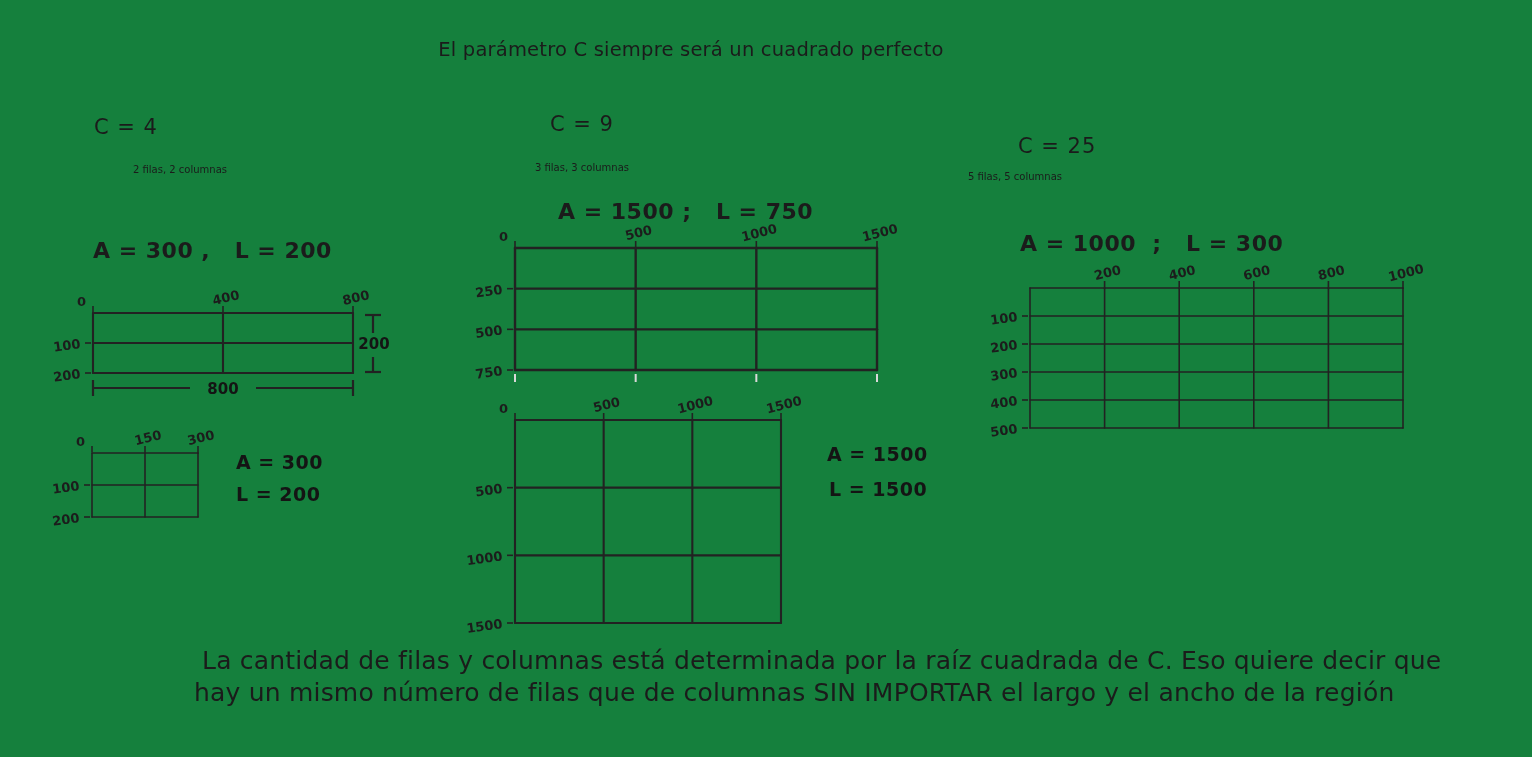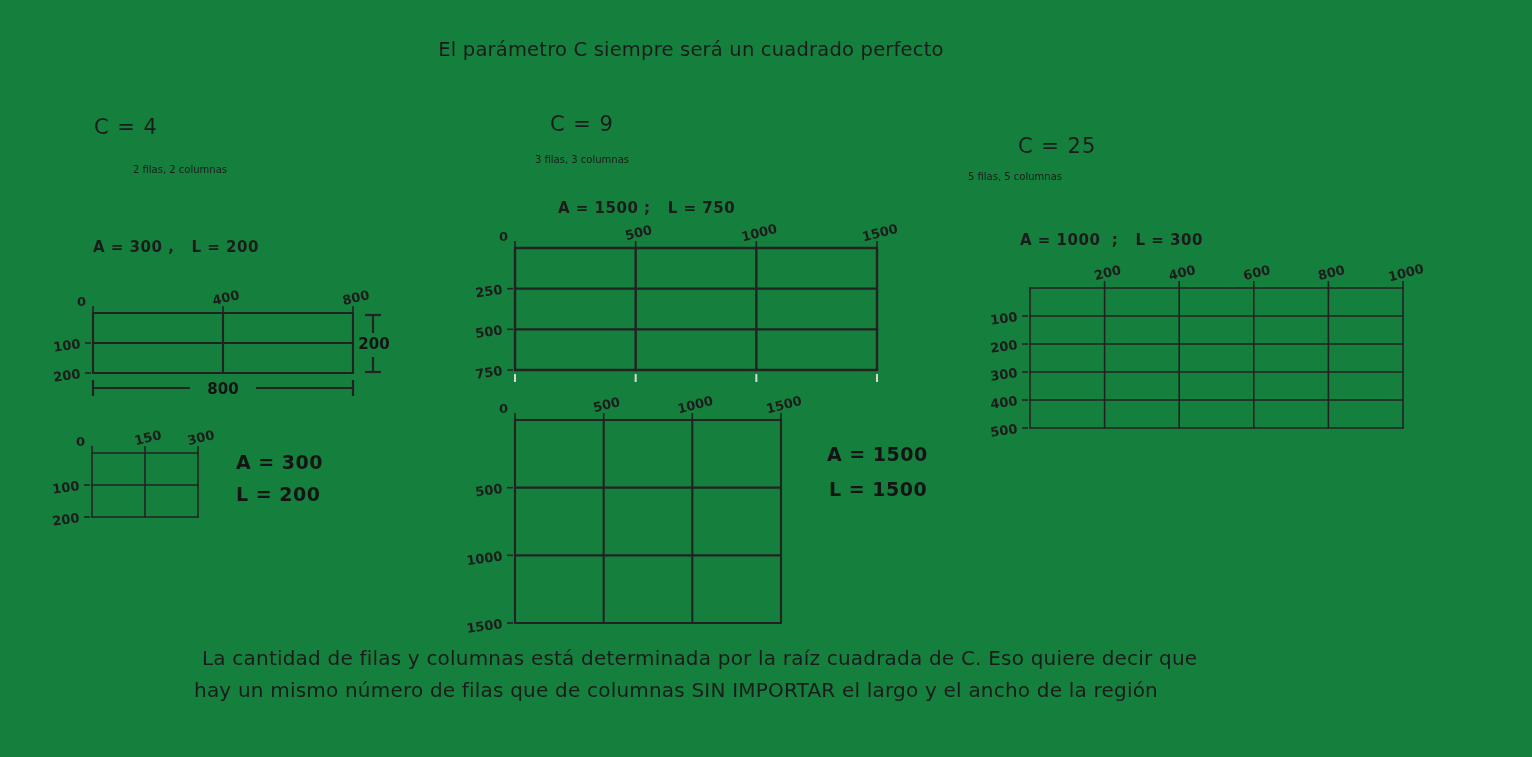--- a/index.html
+++ b/index.html
@@ -2,40 +2,40 @@
 <html><head>
 <meta charset="utf-8">
 <style>
   html,body{margin:0;padding:0;background:#fff;}
   #canvas{position:relative;width:1532px;height:757px;background:#15803d;overflow:hidden;
           font-family:"DejaVu Sans",sans-serif;color:#1b1b1b;}
   .t{position:absolute;white-space:pre;}
   .title{font-size:19.5px;letter-spacing:.2px;}
   .c-head{font-size:21px;letter-spacing:1px;}
   .rows-label{font-size:10px;}
-  .al{font-size:15px;font-weight:700;letter-spacing:.5px;}
-  .footer-line{font-size:20px;letter-spacing:.2px;}
+  .al{font-size:22px;font-weight:700;letter-spacing:.5px;}
+  .footer-line{font-size:25px;letter-spacing:.2px;}
   svg{position:absolute;left:0;top:0;}
   .tick{font:700 13px "DejaVu Sans",sans-serif;fill:#1c1c1c;}
   .side{font:700 19px "DejaVu Sans",sans-serif;fill:#141414;letter-spacing:.5px;}
   .dim{font:700 15px "DejaVu Sans",sans-serif;fill:#141414;}
 </style>
 </head>
 <body>
 
 <div id="canvas">
 
   <div class="t title" style="left:0;top:38px;width:1382px;text-align:center;">El parámetro C siempre será un cuadrado perfecto</div>
 
   <div class="t c-head" style="left:94px;top:115px;">C = 4</div>
   <div class="t rows-label" style="left:133px;top:164px;">2 filas, 2 columnas</div>
   <div class="t al" style="left:93px;top:238px;">A = 300 ,   L = 200</div>
 
   <div class="t c-head" style="left:550px;top:112px;">C = 9</div>
-  <div class="t rows-label" style="left:535px;top:154px;">3 filas, 3 columnas</div>
+  <div class="t rows-label" style="left:535px;top:162px;">3 filas, 3 columnas</div>
   <div class="t al" style="left:558px;top:199px;">A = 1500 ;   L = 750</div>
 
   <div class="t c-head" style="left:1018px;top:126px;margin-top:8px;">C = 25</div>
   <div class="t rows-label" style="left:968px;top:171px;">5 filas, 5 columnas</div>
   <div class="t al" style="left:1020px;top:231px;">A = 1000  ;   L = 300</div>
 
   <svg id="diagram-svg" width="1532" height="757" viewBox="0 0 1532 757">
       <line x1="93" y1="313" x2="93" y2="373" stroke="#222222" stroke-width="2.1" stroke-linecap="round"></line>
       <line x1="223" y1="313" x2="223" y2="373" stroke="#222222" stroke-width="2.1" stroke-linecap="round"></line>
       <line x1="353" y1="313" x2="353" y2="373" stroke="#222222" stroke-width="2.1" stroke-linecap="round"></line>

